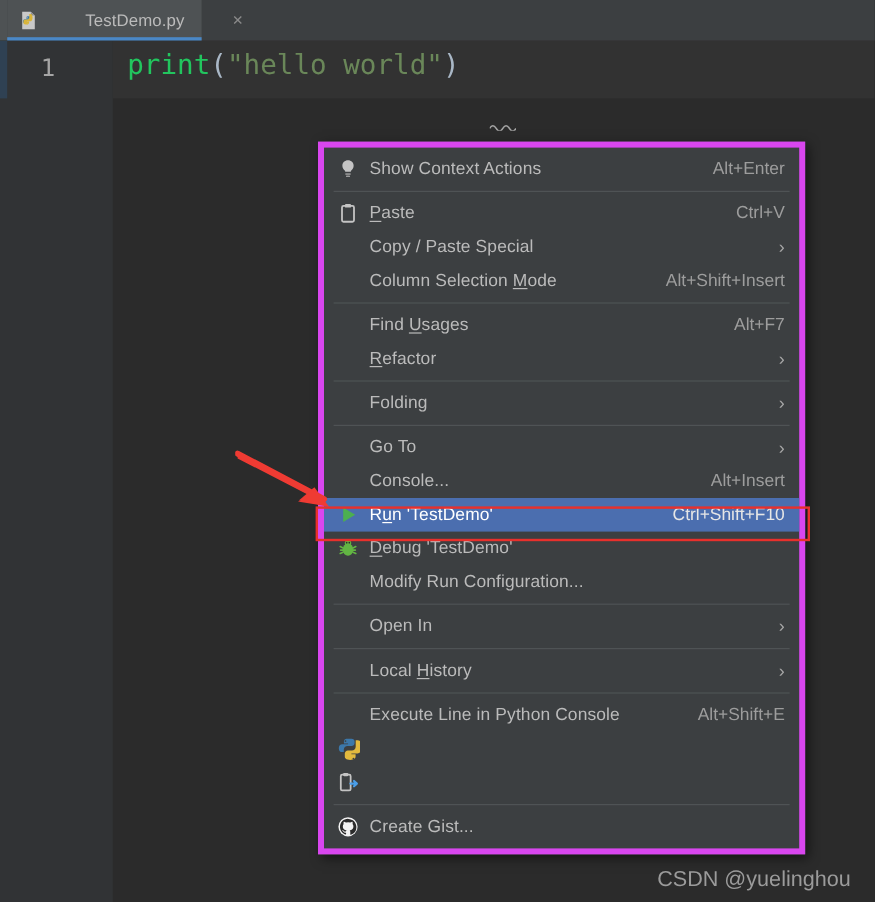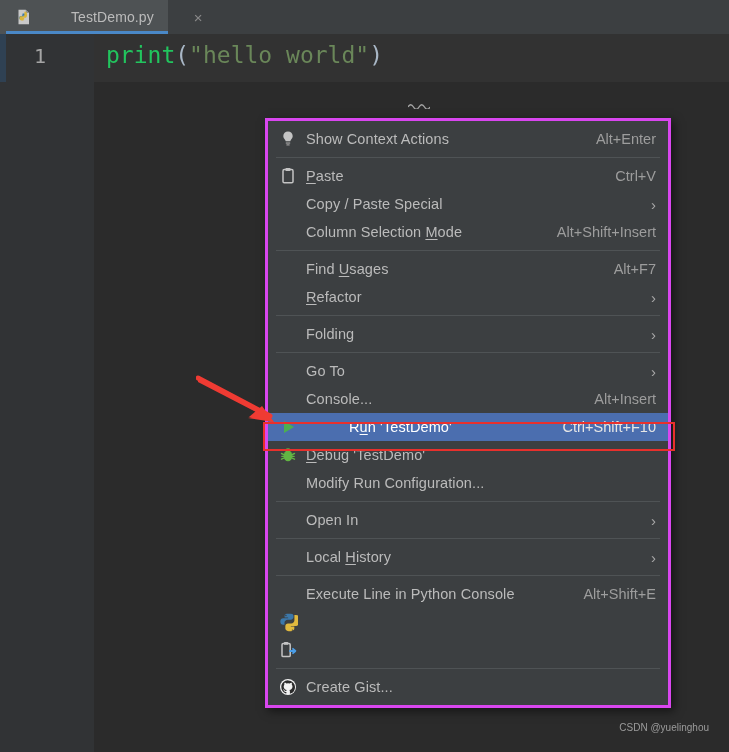--- a/index.html
+++ b/index.html
@@ -122,37 +122,36 @@
     left: 408px; top: 68px;
     width: 22px; height: 7px;
   }
 
   
   .ctxmenu {
     position: absolute;
     left: 265px; top: 118px;
     width: 406px;
     background: #3c3f41;
-    border: 3px solid #d946ef;
+    border: 5px solid #d946ef;
     box-shadow: 3px 3px 9px rgba(0,0,0,0.55);
     box-sizing: border-box;
     padding: 4px 0 4px 0;
   }
   .mi {
     position: relative;
     display: flex;
     align-items: center;
     height: 28px;
     padding: 0 12px 0 10px;
     box-sizing: border-box;
     cursor: default;
   }
   .mi.selected {
     background: #4b6eaf;
-    gap: 43px;
   }
   .mi-icon {
     width: 20px;
     height: 20px;
     flex: 0 0 auto;
     margin-right: 8px;
     position: relative;
   }
   .mi-label {
     color: #bbbbbb;
@@ -198,21 +197,21 @@
     width: 92px; height: 52px;
     pointer-events: none;
   }
 
   .watermark {
     position: absolute;
     left: 0; top: 722px;
     width: 709px;
     text-align: right;
     color: #9b9b9b;
-    font-size: 10px;
+    font-size: 18px;
   }
 </style>
 </head>
 <body>
 
 <div id="app">
 
   <div class="tabbar">
     <div class="tab-strip-bg"></div>
     <div class="tab-left-edge"></div>

